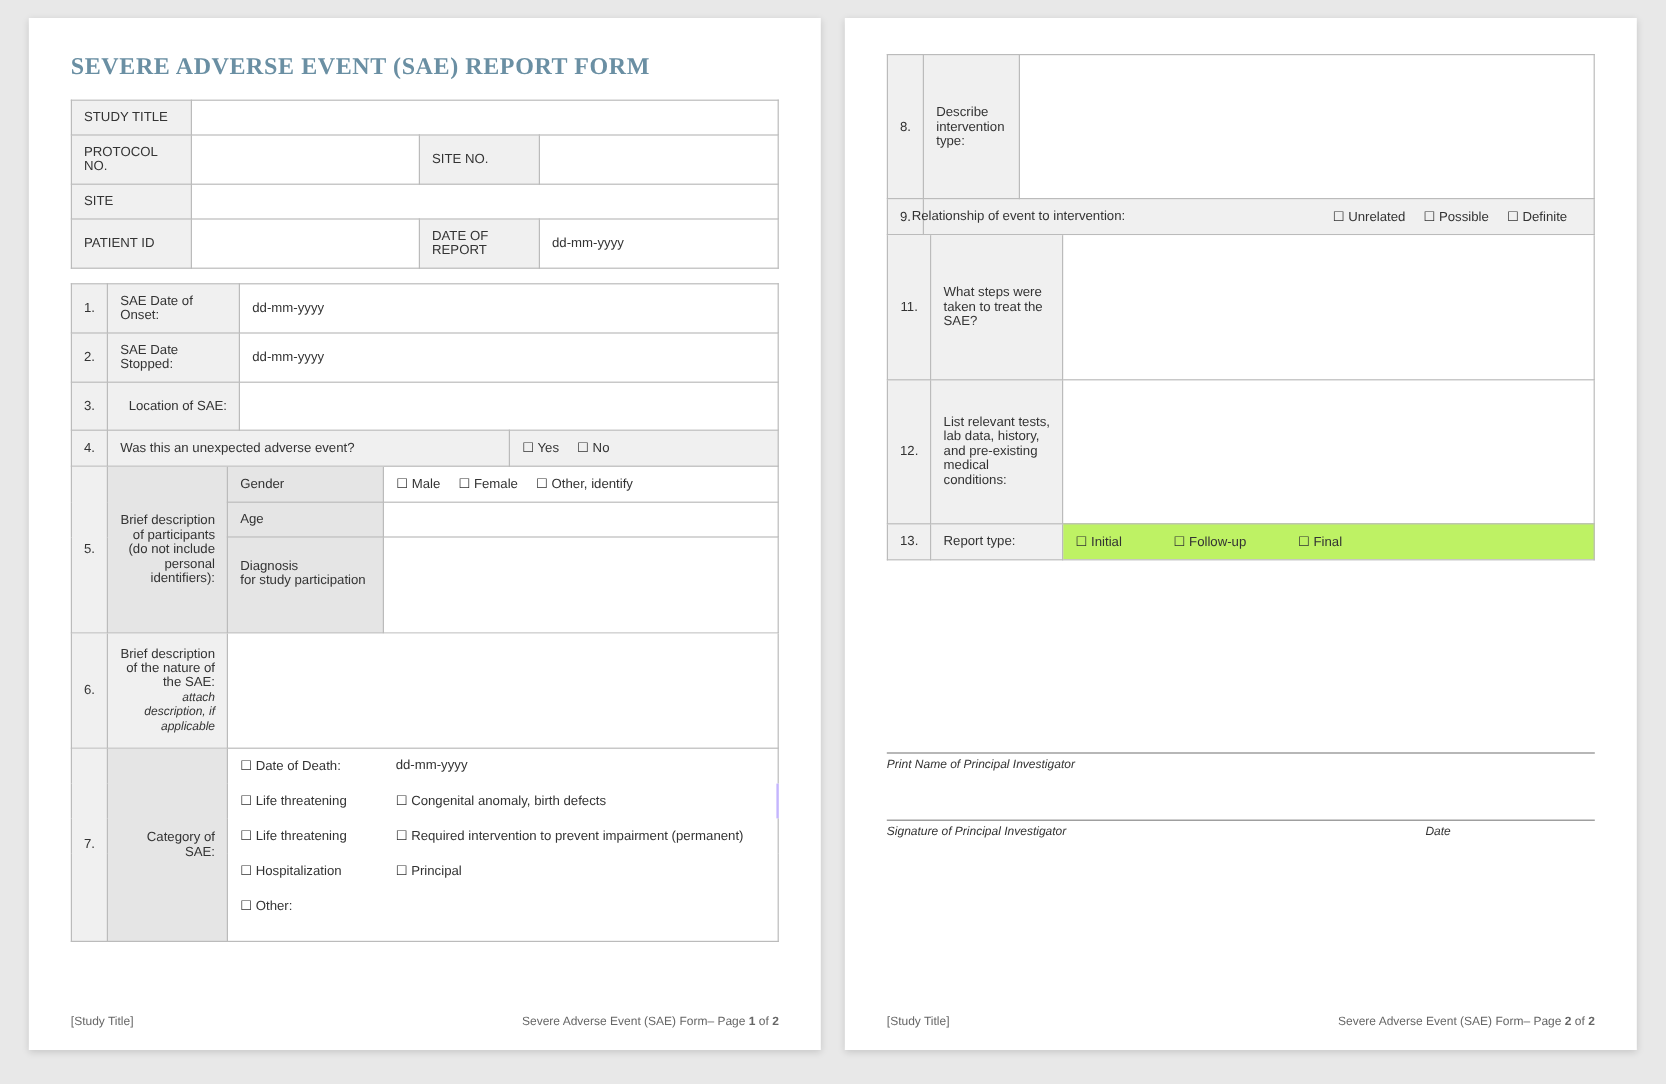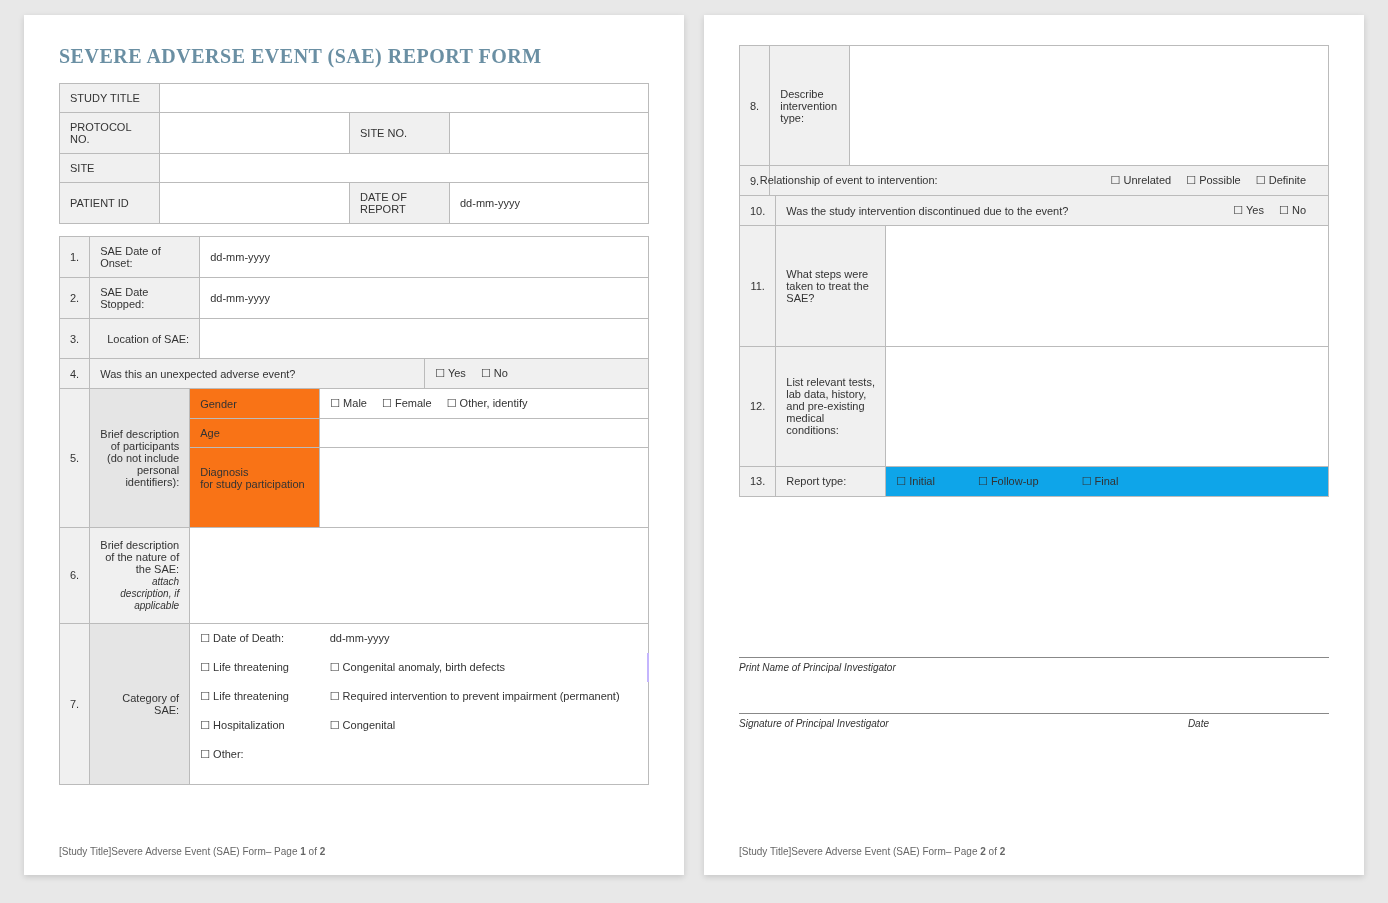--- a/index.html
+++ b/index.html
@@ -58,35 +58,35 @@
     font-size: 11px;
     text-align: right;
   }
   td.q-label-grey {
     background: #f0f0f0;
     width: 110px;
     font-size: 11px;
   }
   td.blank { background: #fff; }
   td.sub-label {
-    background: #f97316;
+    background: #e5e5e5;
     font-size: 11px;
     width: 130px;
   }
   .italic { font-style: italic; font-size: 10px; }
   .cb { font-size: 11px; margin-right: 12px; display: inline-block; white-space: nowrap; }
   .cb::before { content: "☐ "; }
   .spacer { height: 12px; }
   .footer {
     position: absolute;
     bottom: 18px;
     left: 35px;
     right: 35px;
     display: flex;
-    justify-content: flex-start;
+    justify-content: space-between;
     font-size: 10px;
     color: #666;
   }
   .sig-block {
     margin-top: 60px;
   }
   .sig-line {
     border-top: 1px solid #888;
     margin-top: 40px;
     padding-top: 4px;
@@ -208,21 +208,21 @@
     <tr>
       <td style="border:none;border-left:1px solid #bbb"><span class="cb">Life threatening</span></td>
       <td style="border:none;border-right:2px solid #c4b5fd"><span class="cb">Congenital anomaly, birth defects</span></td>
     </tr>
     <tr>
       <td style="border:none;border-left:1px solid #bbb"><span class="cb">Life threatening</span></td>
       <td style="border:none;border-right:1px solid #bbb"><span class="cb">Required intervention to prevent impairment (permanent)</span></td>
     </tr>
     <tr>
       <td style="border:none;border-left:1px solid #bbb"><span class="cb">Hospitalization</span></td>
-      <td style="border:none;border-right:1px solid #bbb"><span class="cb">Congenital</span></td>
+      <td style="border:none;border-right:1px solid #bbb"><span class="cb">Principal</span></td>
     </tr>
     <tr>
       <td colspan="2" style="border-top:none;height:45px;vertical-align:top"><span class="cb">Other:</span></td>
     </tr>
   </tbody>
     </table>
 
   <div class="footer">
     <span>[Study Title]</span>
     <span>
@@ -258,53 +258,37 @@
     </table>
 
   <table class="form" style="border-top:none">
     <tbody>
         <tr class="grey-row">
       
     </tr>
   </tbody>
     </table>
 
-  <table class="form" style="margin-top:-1px">
-    <tbody>
-        <tr class="grey-row">
-      <td class="num-cell" style="width:28px">10.</td>
-      <td style="background:#f0f0f0">
-        <div style="display:flex;justify-content:space-between;align-items:center">
-          <span>Was the study intervention discontinued due to the event?</span>
-          <span>
-            <span class="cb">Yes</span>
-            <span class="cb">No</span>
-          </span>
-        </div>
-      </td>
-    </tr>
-  </tbody>
-    </table>
 
   <table class="form" style="border-top:none">
     <tbody>
         <tr>
       <td class="num-cell" style="width:28px;height:120px;border-top:none">11.</td>
       <td class="q-label-grey" style="width:80px;border-top:none">What steps were taken to treat the SAE?</td>
       <td class="blank" style="border-top:none"></td>
     </tr>
     <tr>
       <td class="num-cell" style="height:120px">12.</td>
       <td class="q-label-grey">List relevant tests, lab data, history, and pre-existing medical conditions:</td>
       <td class="blank"></td>
     </tr>
     <tr class="grey-row">
       <td class="num-cell">13.</td>
       <td class="q-label-grey">Report type:</td>
-      <td style="background:#0ea5e9">
+      <td style="background:#bef264">
         <span class="cb" style="margin-right:40px">Initial</span>
         <span class="cb" style="margin-right:40px">Follow-up</span>
         <span class="cb">Final</span>
       </td>
     </tr>
   </tbody>
     </table>
 
   <div class="sig-block">
     <div class="sig-line" style="margin-top:100px">

